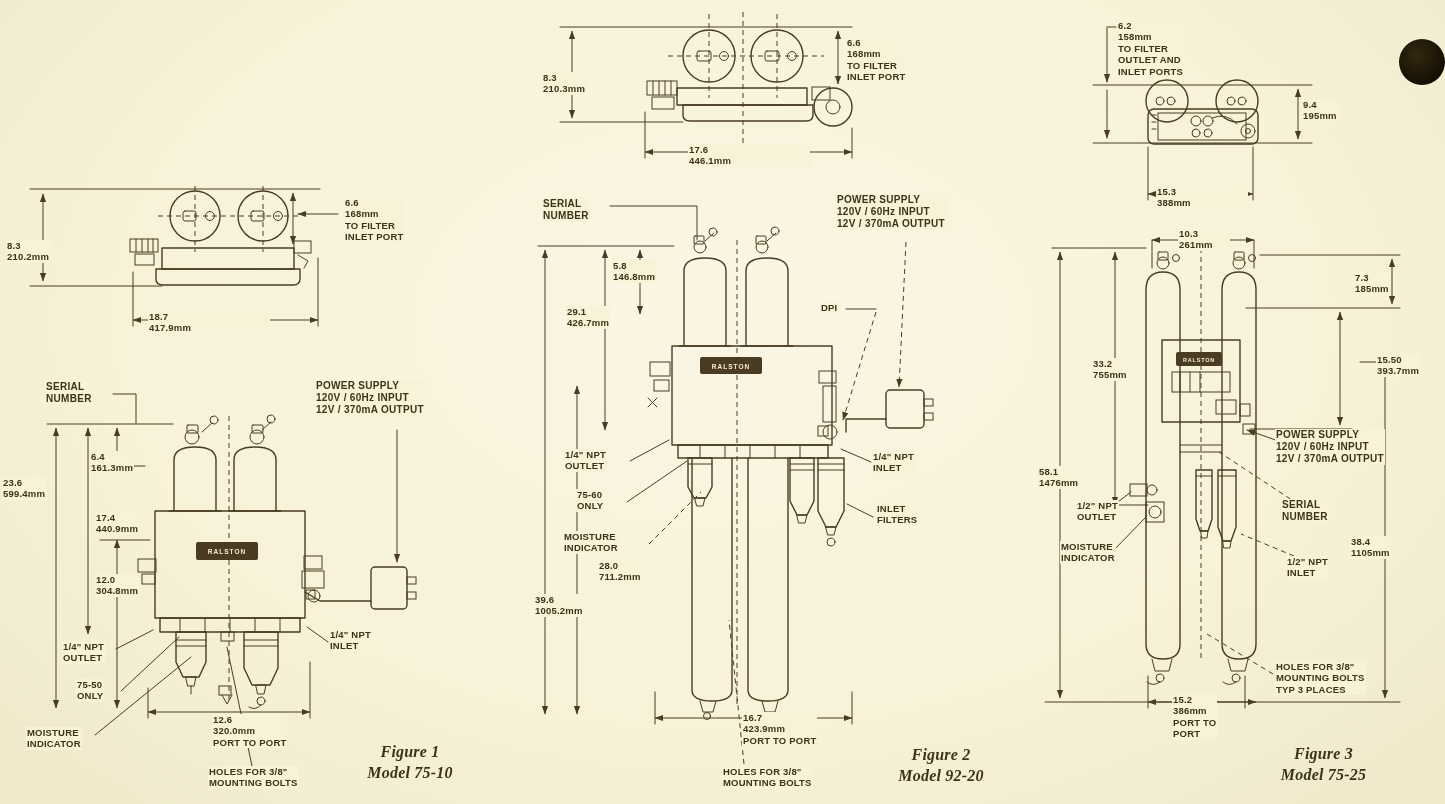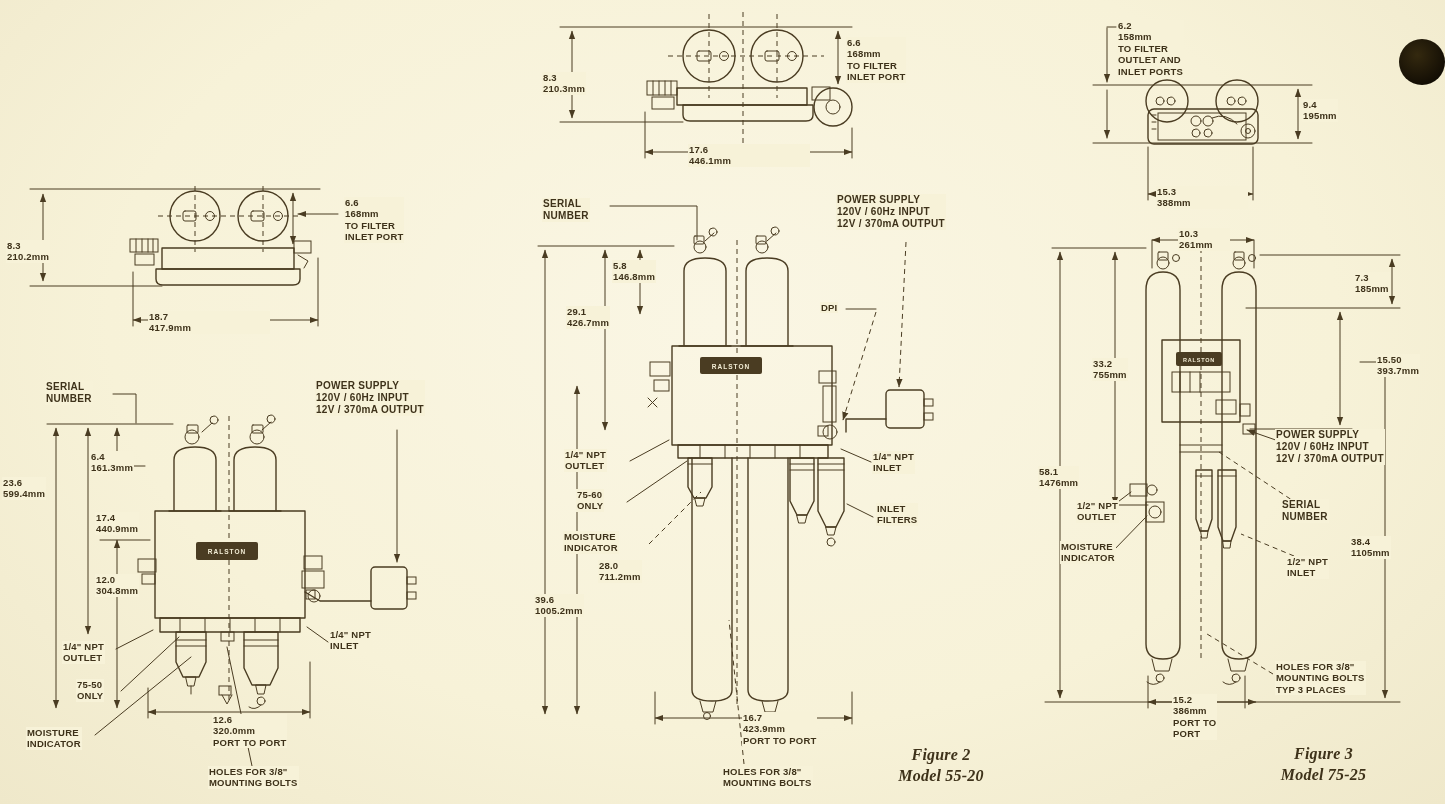--- a/index.html
+++ b/index.html
@@ -315,20 +315,22 @@
 ONLY</div>
   <div class="lbl" style="left:26px;top:727px">MOISTURE
 INDICATOR</div>
   <div class="lbl" style="left:212px;top:714px">12.6
 320.0mm
 PORT TO PORT</div>
   <div class="lbl" style="left:208px;top:766px">HOLES FOR 3/8"
 MOUNTING BOLTS</div>
   <div class="lbl" style="left:329px;top:629px">1/4" NPT
 INLET</div>
+  <div class="lbl cap" style="left:350px;top:742px;width:118px">Figure 1
+Model 75-10</div>
 
   <div class="lbl" style="left:542px;top:72px">8.3
 210.3mm</div>
   <div class="lbl tc" style="left:688px;top:144px;width:120px">17.6
 446.1mm</div>
   <div class="lbl" style="left:846px;top:37px">6.6
 168mm
 TO FILTER
 INLET PORT</div>
   <div class="lbl head" style="left:542px;top:198px">SERIAL
@@ -354,21 +356,21 @@
   <div class="lbl" style="left:872px;top:451px">1/4" NPT
 INLET</div>
   <div class="lbl" style="left:876px;top:503px">INLET
 FILTERS</div>
   <div class="lbl" style="left:742px;top:712px">16.7
 423.9mm
 PORT TO PORT</div>
   <div class="lbl" style="left:722px;top:766px">HOLES FOR 3/8"
 MOUNTING BOLTS</div>
   <div class="lbl cap" style="left:880px;top:745px;width:120px">Figure 2
-Model 55-20</div>
+Model 92-20</div>
 
   <div class="lbl" style="left:1117px;top:20px">6.2
 158mm
 TO FILTER
 OUTLET AND
 INLET PORTS</div>
   <div class="lbl" style="left:1302px;top:99px">9.4
 195mm</div>
   <div class="lbl tc" style="left:1156px;top:186px;width:90px">15.3
 388mm</div>

